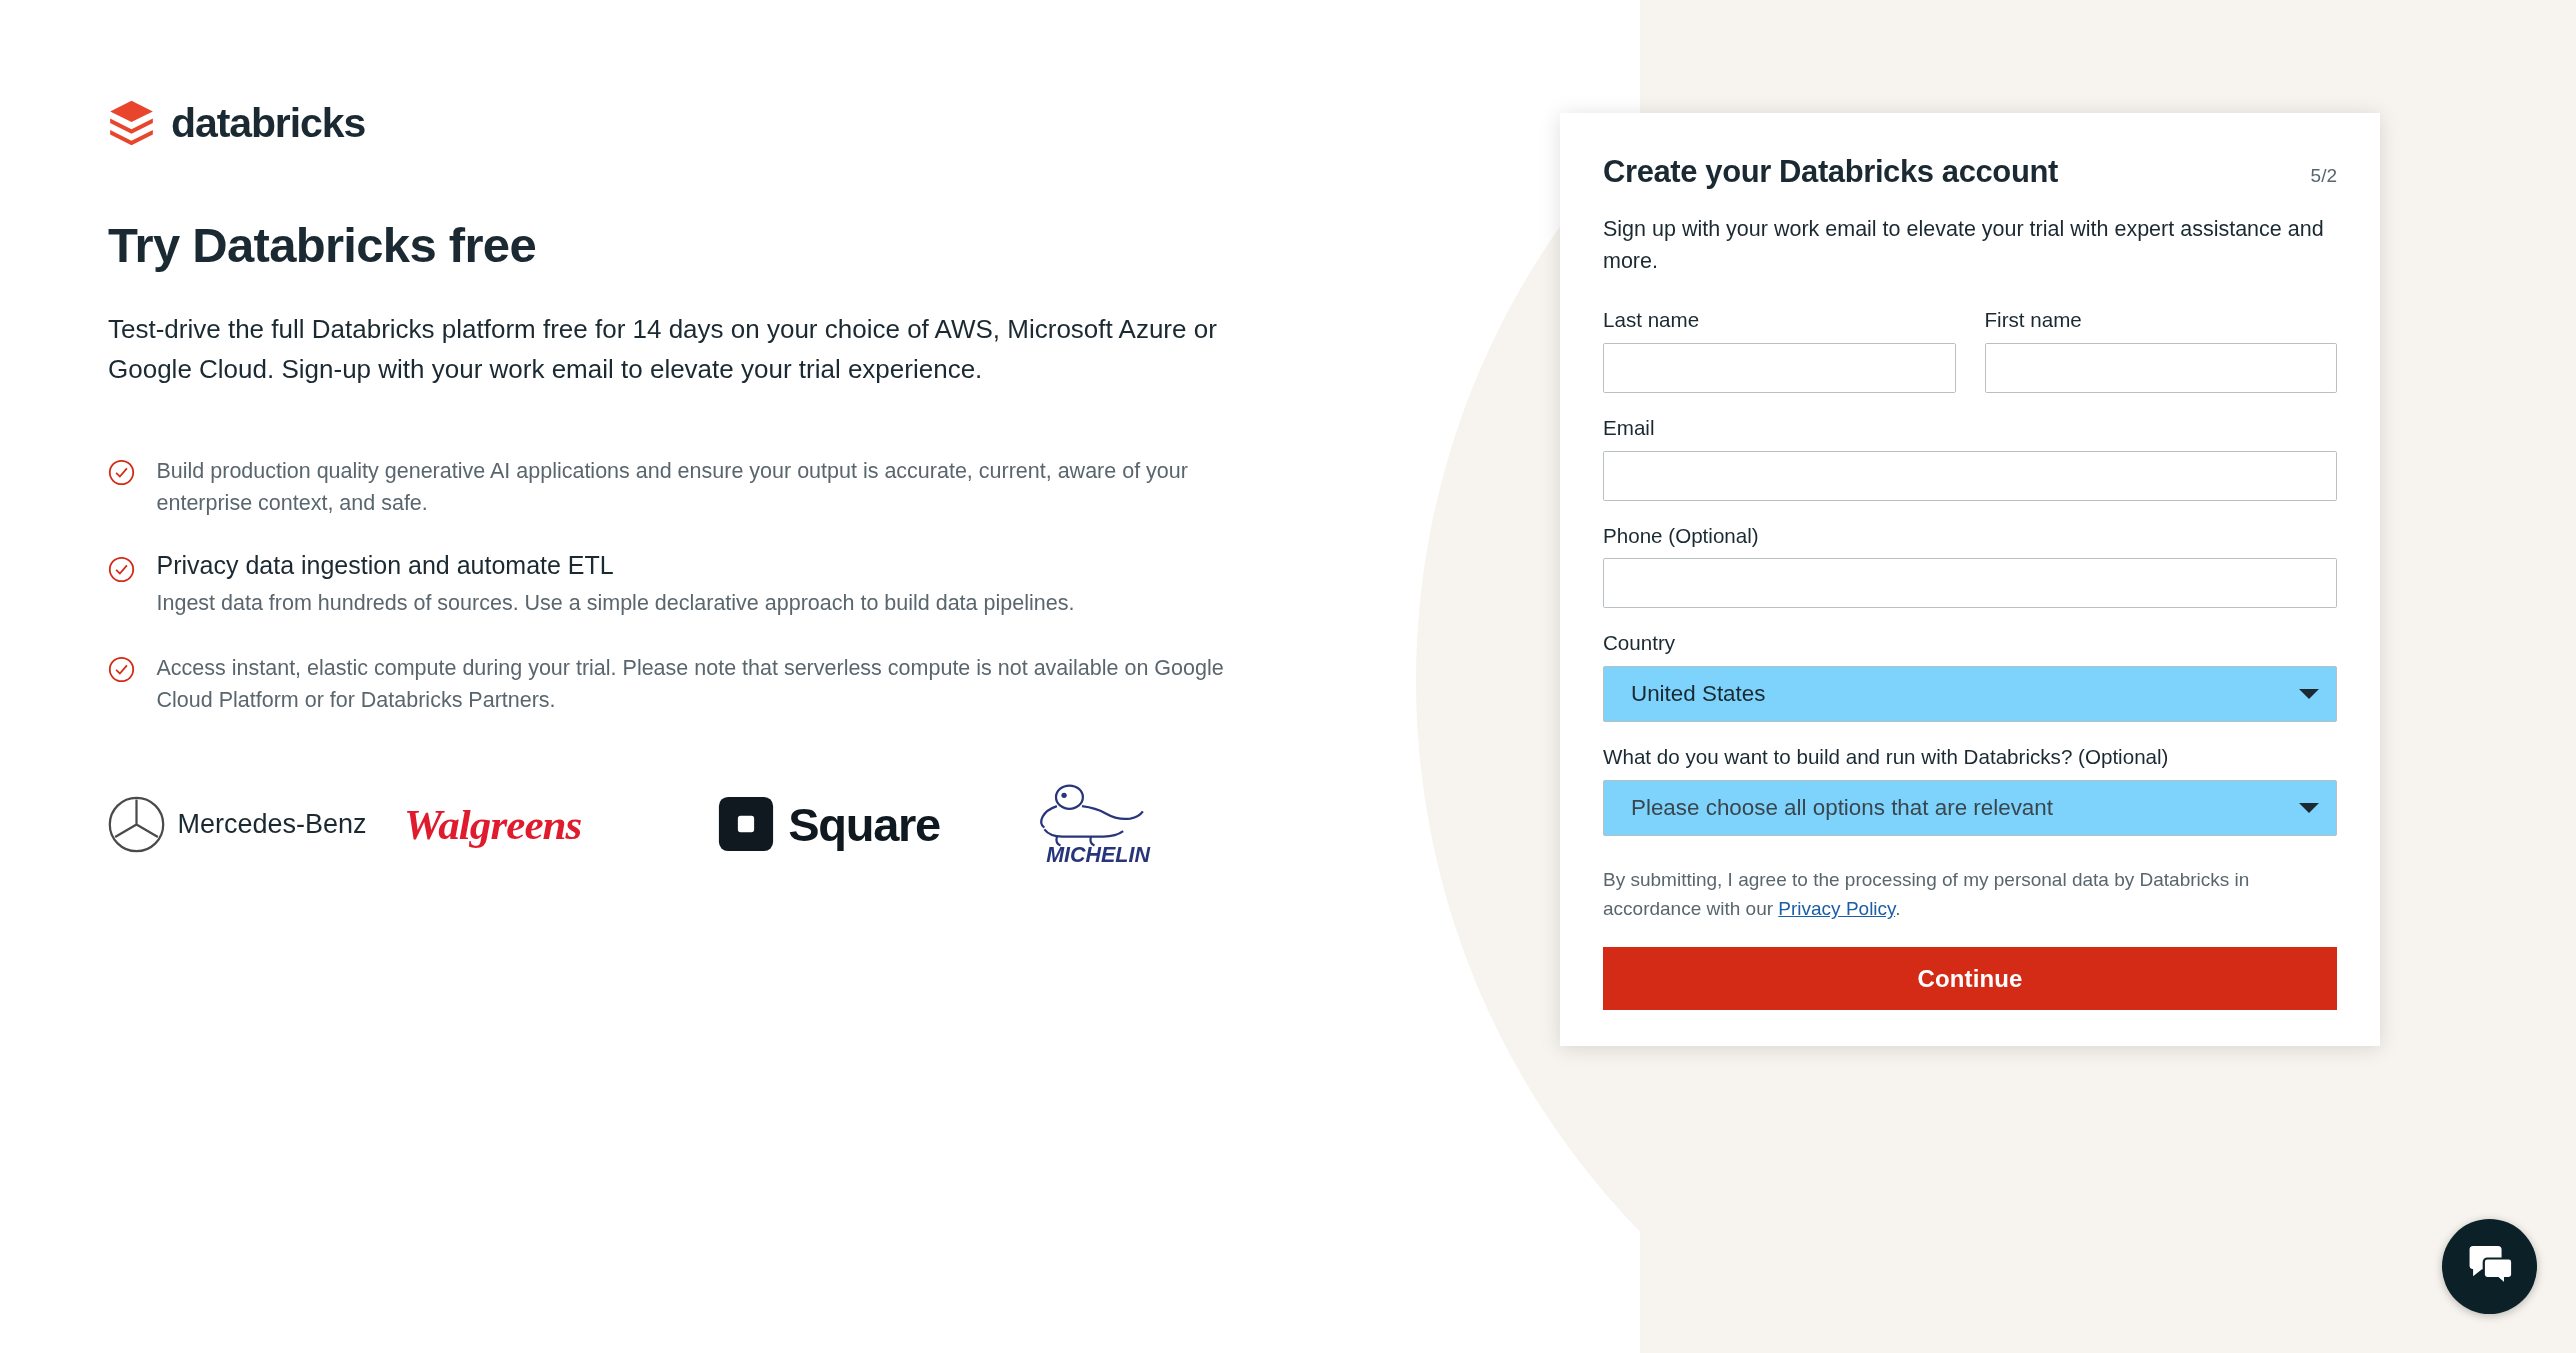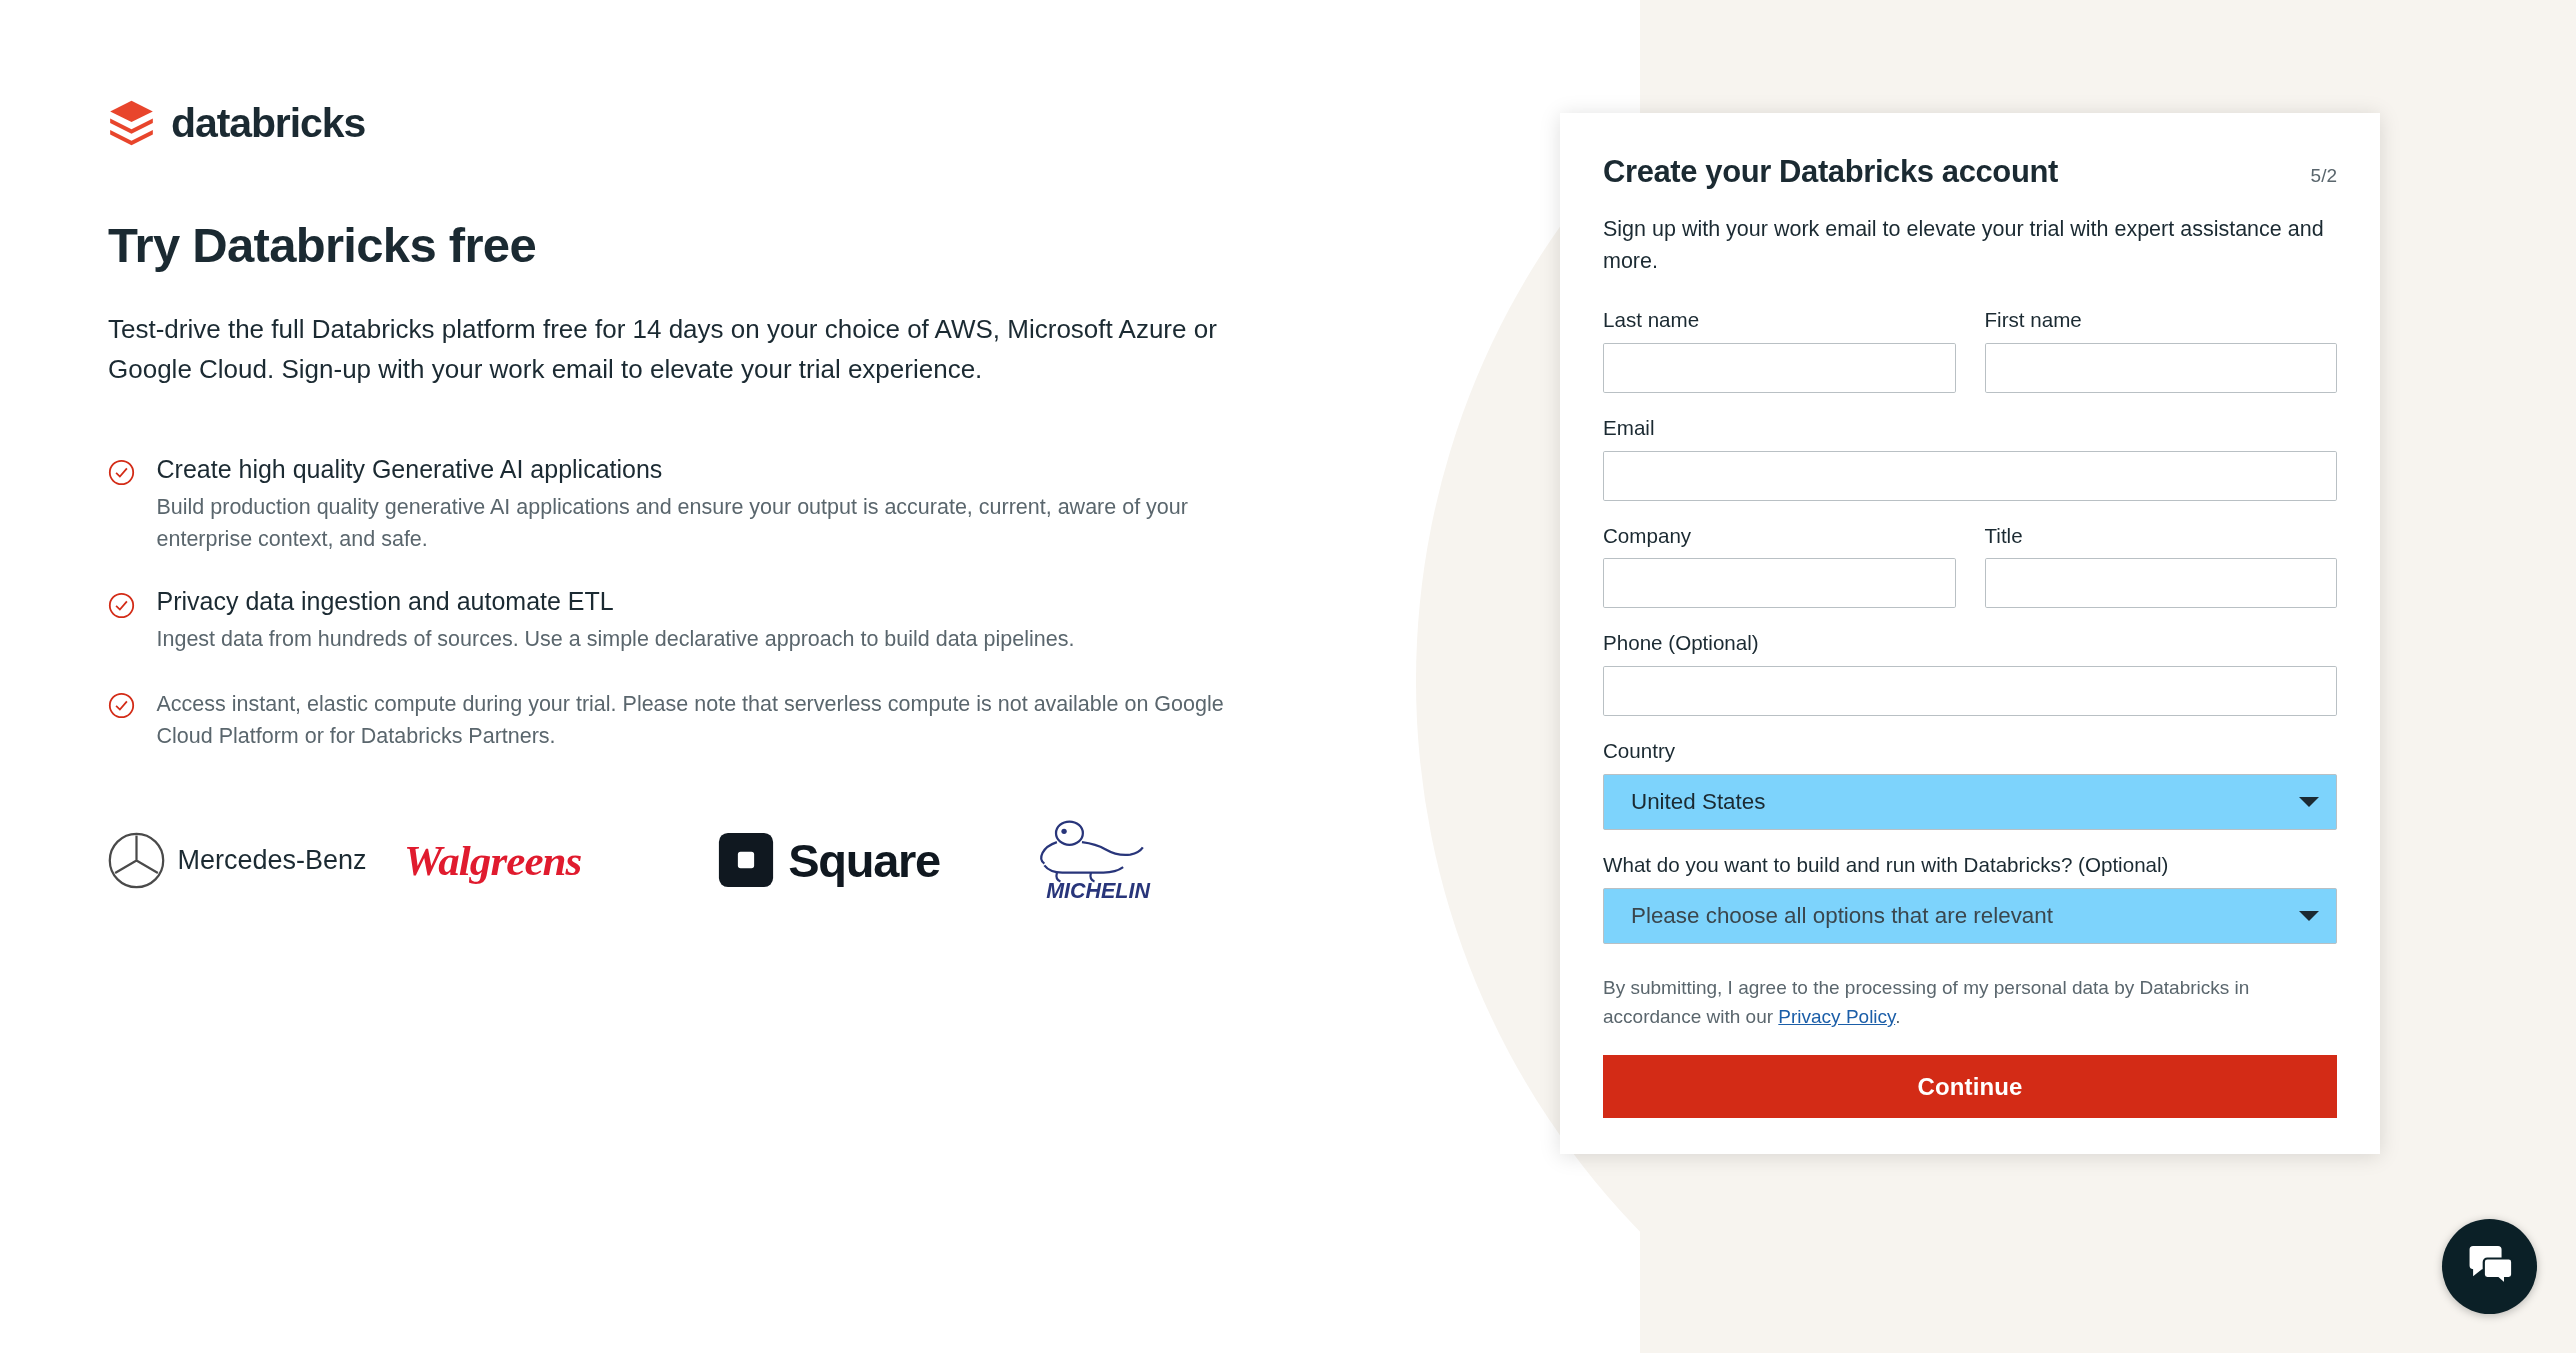--- a/index.html
+++ b/index.html
@@ -280,21 +280,20 @@
     <p class="subhead">Test-drive the full Databricks platform free for 14 days on your choice of AWS, Microsoft Azure or Google Cloud. Sign-up with your work email to elevate your trial experience.</p>
 
     <div class="feature">
       <span class="check-icon">
         <svg width="27" height="27" viewBox="0 0 30 30">
           <circle cx="15" cy="15" r="13" fill="none" stroke="#d32b16" stroke-width="2"></circle>
           <path d="M9 15.5 L13.2 19.5 L21 10.5" fill="none" stroke="#d32b16" stroke-width="2"></path>
         </svg>
       </span>
       <div>
-        <p class="feature-title">Create high quality Generative AI applications</p>
         <p class="feature-desc">Build production quality generative AI applications and ensure your output is accurate, current, aware of your enterprise context, and safe.</p>
       </div>
     </div>
 
     <div class="feature">
       <span class="check-icon">
         <svg width="27" height="27" viewBox="0 0 30 30">
           <circle cx="15" cy="15" r="13" fill="none" stroke="#d32b16" stroke-width="2"></circle>
           <path d="M9 15.5 L13.2 19.5 L21 10.5" fill="none" stroke="#d32b16" stroke-width="2"></path>
         </svg>
@@ -375,30 +374,20 @@
       </div>
     </div>
 
     <div class="field-row">
       <div class="field full">
         <label class="flabel">Email</label>
         <input class="finput" type="email" value="" style="">
       </div>
     </div>
 
-    <div class="field-row">
-      <div class="field">
-        <label class="flabel">Company</label>
-        <input class="finput" type="text" value="" style="">
-      </div>
-      <div class="field">
-        <label class="flabel">Title</label>
-        <input class="finput" type="text" value="" style="">
-      </div>
-    </div>
 
     <div class="field-row">
       <div class="field full">
         <label class="flabel">Phone (Optional)</label>
         <input class="finput" type="tel" value="" style="">
       </div>
     </div>
 
     <div class="field-row">
       <div class="field full">

